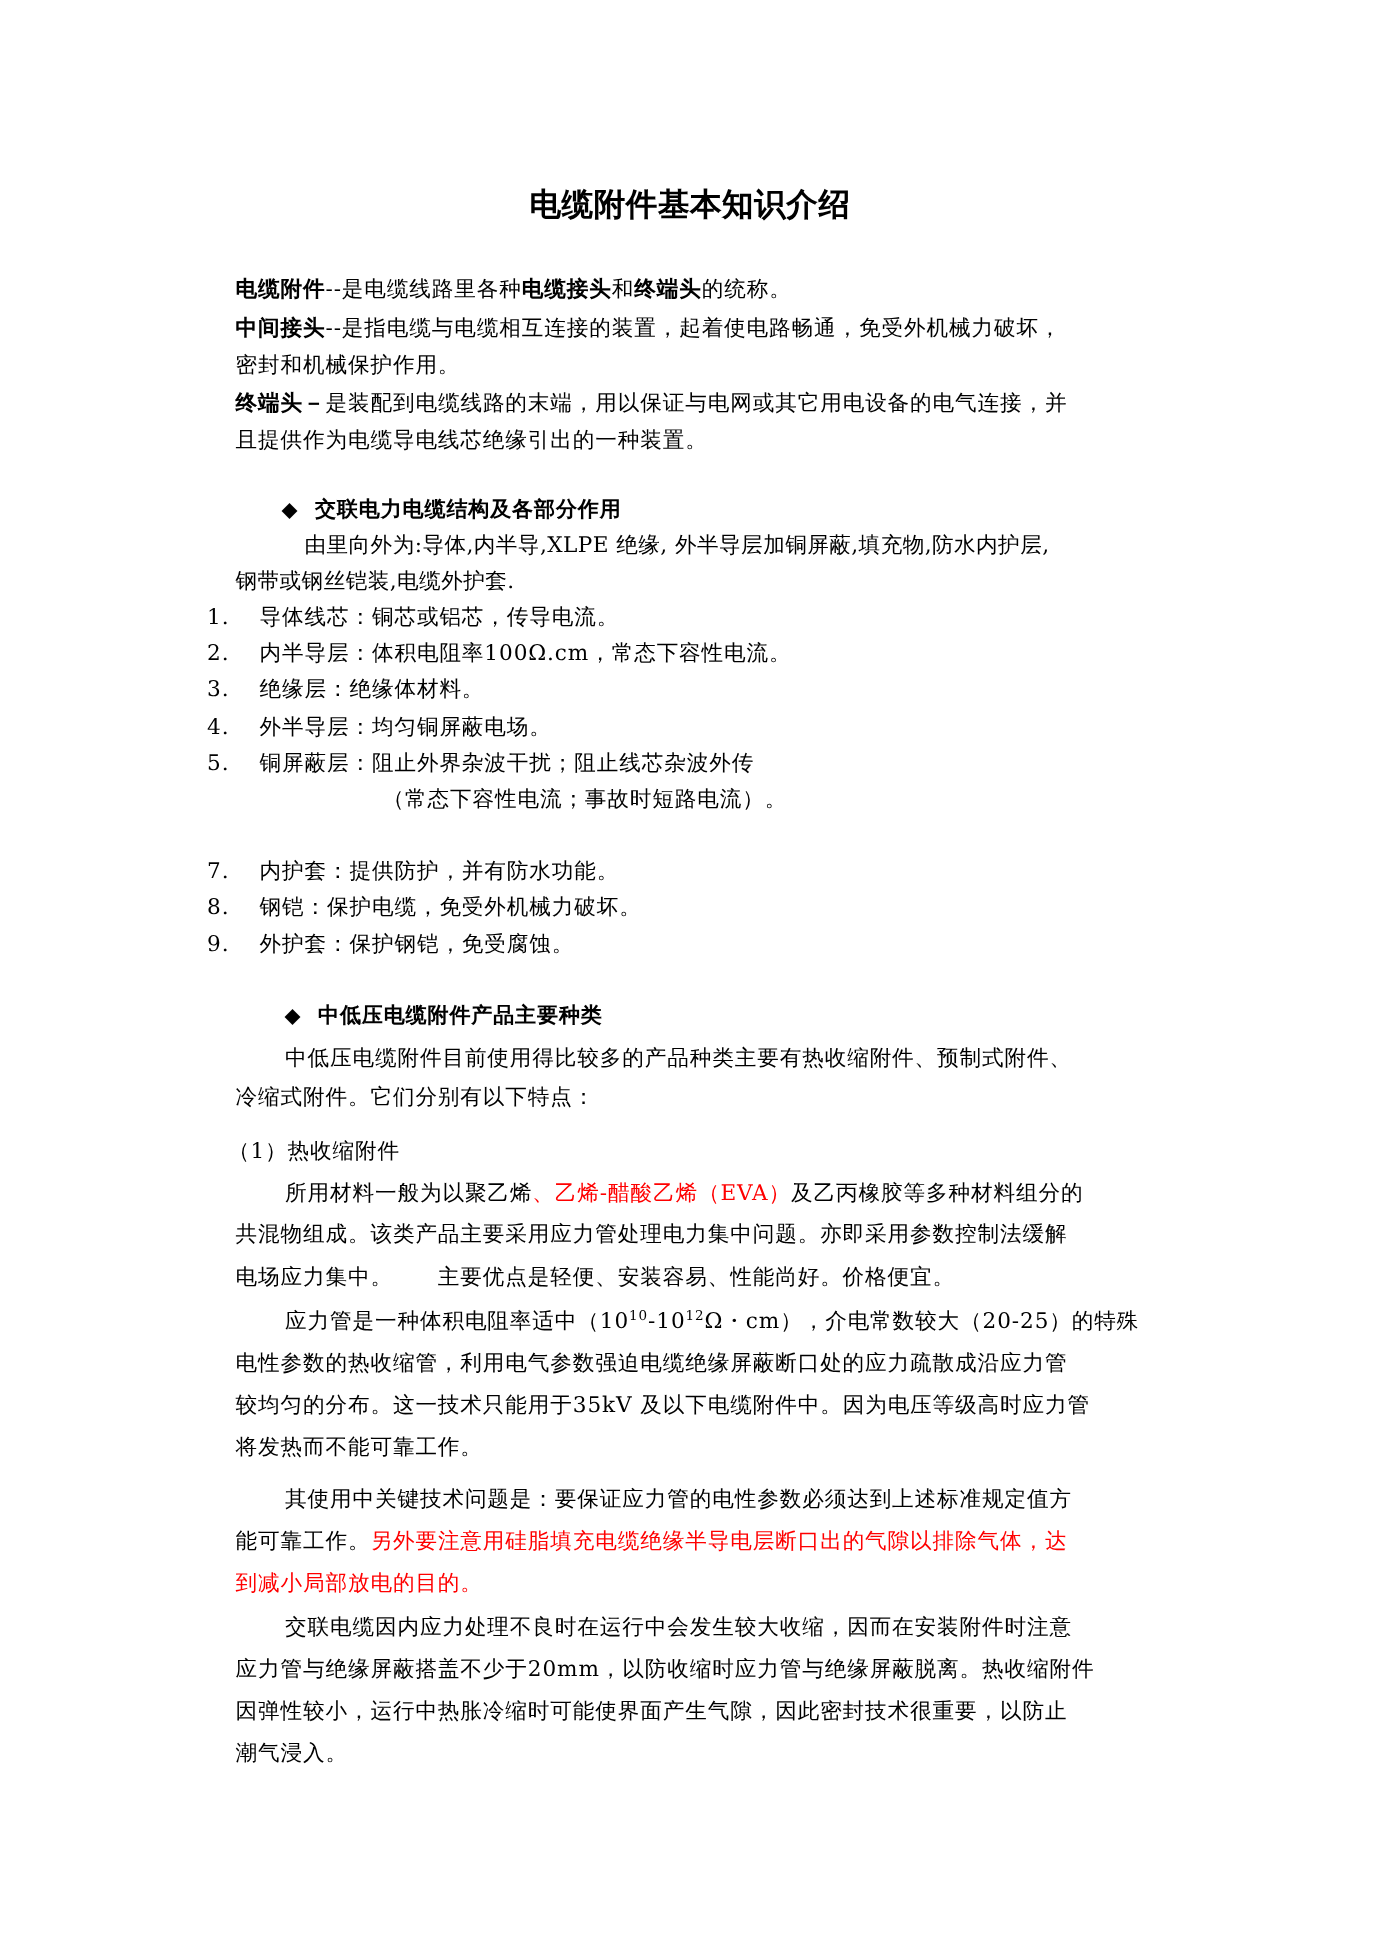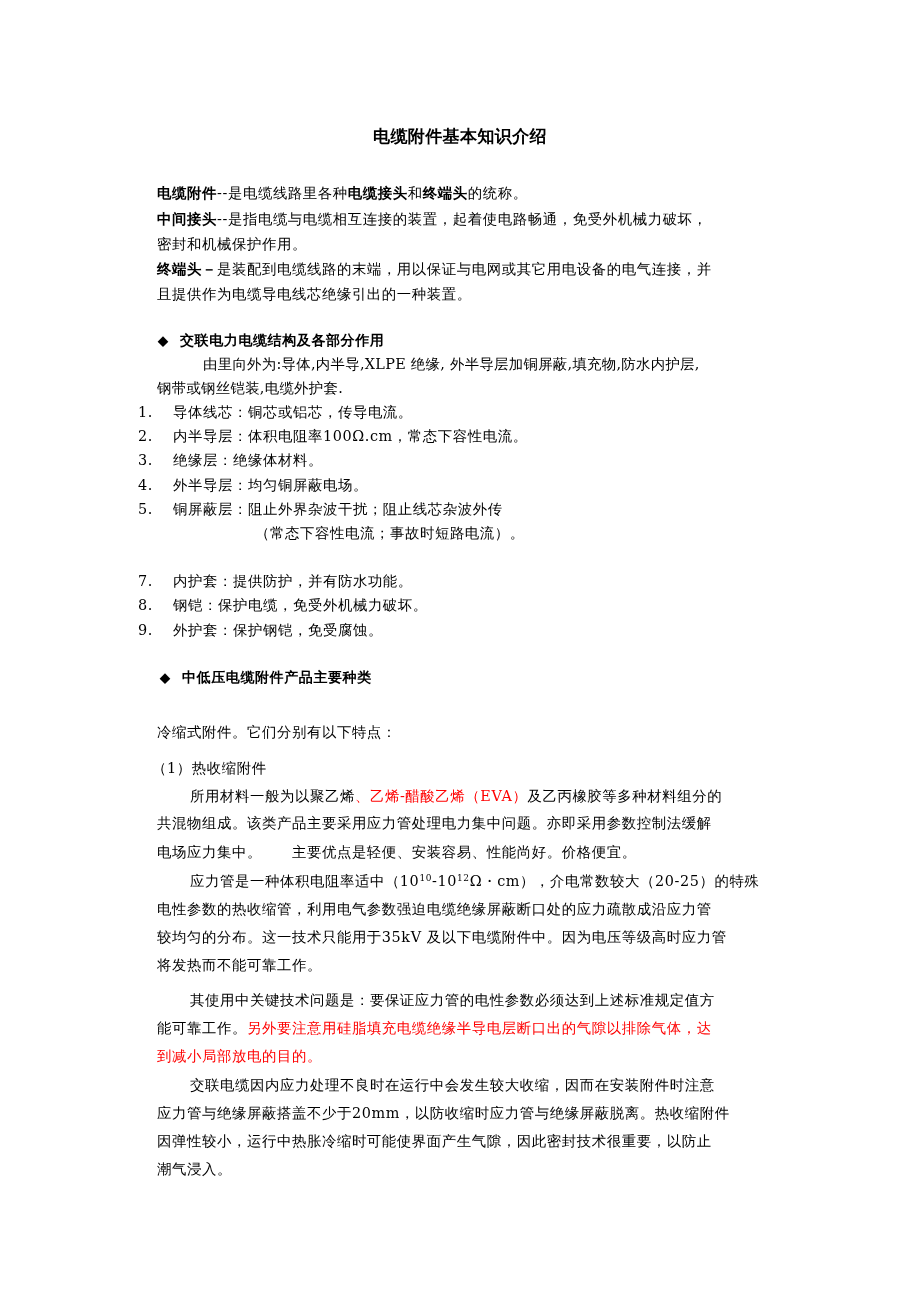--- a/index.html
+++ b/index.html
@@ -9,27 +9,28 @@
     color: #000;
   }
   .page { position: absolute; left: 0; top: 0; width: 920px; height: 1302px; }
   .line {
     position: absolute; left: 157px; white-space: nowrap;
     font-size: 14.4px; line-height: 20px; letter-spacing: 0.6px;
   }
   .title {
     position: absolute; top: 123px; left: 0; width: 920px; text-align: center;
     font-family: "DejaVu Sans", "Liberation Sans", sans-serif;
-    font-weight: bold; font-size: 17px; letter-spacing: 0.4px; line-height: 26px;
+    font-weight: bold; font-size: 21px; letter-spacing: 0.4px; line-height: 26px;
   }
   .b { font-weight: bold; font-family: Liberation Serif, serif; text-align: right; }
   .red { color: #ff0000; }
   .heading {
-    font-family: Liberation Sans, sans-serif; font-weight: bold;
+    font-family: Liberation Serif, serif; font-weight: bold;
     font-size: 14px;
+    margin-left: 30px;
   }
   .diamond { display: inline-block; width: 16px; font-size: 13px; margin-right: 6px; }
   .num { display: inline-block; width: 35px; }
   sup { font-size: 9px; vertical-align: 5px; line-height: 0; }
 </style>
 </head>
 <body>
 
 <div class="page">
 
@@ -59,20 +60,21 @@
   <div class="line" style="top:475px; left:138px"><span class="num">4.</span><span>外半导层：均匀铜屏蔽电场。</span></div>
   <div class="line" style="top:499px; left:138px"><span class="num">5.</span><span>铜屏蔽层：阻止外界杂波干扰；阻止线芯杂波外传</span></div>
   <div class="line" style="top:523px; left:255px">（常态下容性电流；事故时短路电流）。</div>
   <div class="line" style="top:571px; left:138px"><span class="num">7.</span><span>内护套：提供防护，并有防水功能。</span></div>
   <div class="line" style="top:595px; left:138px"><span class="num">8.</span><span>钢铠：保护电缆，免受外机械力破坏。</span></div>
   <div class="line" style="top:620px; left:138px"><span class="num">9.</span><span>外护套：保护钢铠，免受腐蚀。</span></div>
 
   <div class="line heading" style="top:667px; left:160px">
     <span class="diamond">◆</span><span>中低压电缆附件产品主要种类</span>
   </div>
+  <div class="line" style="top:696px; left:190px">中低压电缆附件目前使用得比较多的产品种类主要有热收缩附件、预制式附件、</div>
   <div class="line" style="top:722px">冷缩式附件。它们分别有以下特点：</div>
   <div class="line" style="top:758px; left:152px">（1）热收缩附件</div>
 
   <div class="line" style="top:786px; left:190px">
     <span>所用材料一般为以聚乙烯</span><span class="red">、乙烯-醋酸乙烯（EVA）</span><span>及乙丙橡胶等多种材料组分的</span>
   </div>
   <div class="line" style="top:813px">共混物组成。该类产品主要采用应力管处理电力集中问题。亦即采用参数控制法缓解</div>
   <div class="line" style="top:842px">电场应力集中。　　主要优点是轻便、安装容易、性能尚好。价格便宜。</div>
 
   <div class="line" style="top:871px; left:190px">

